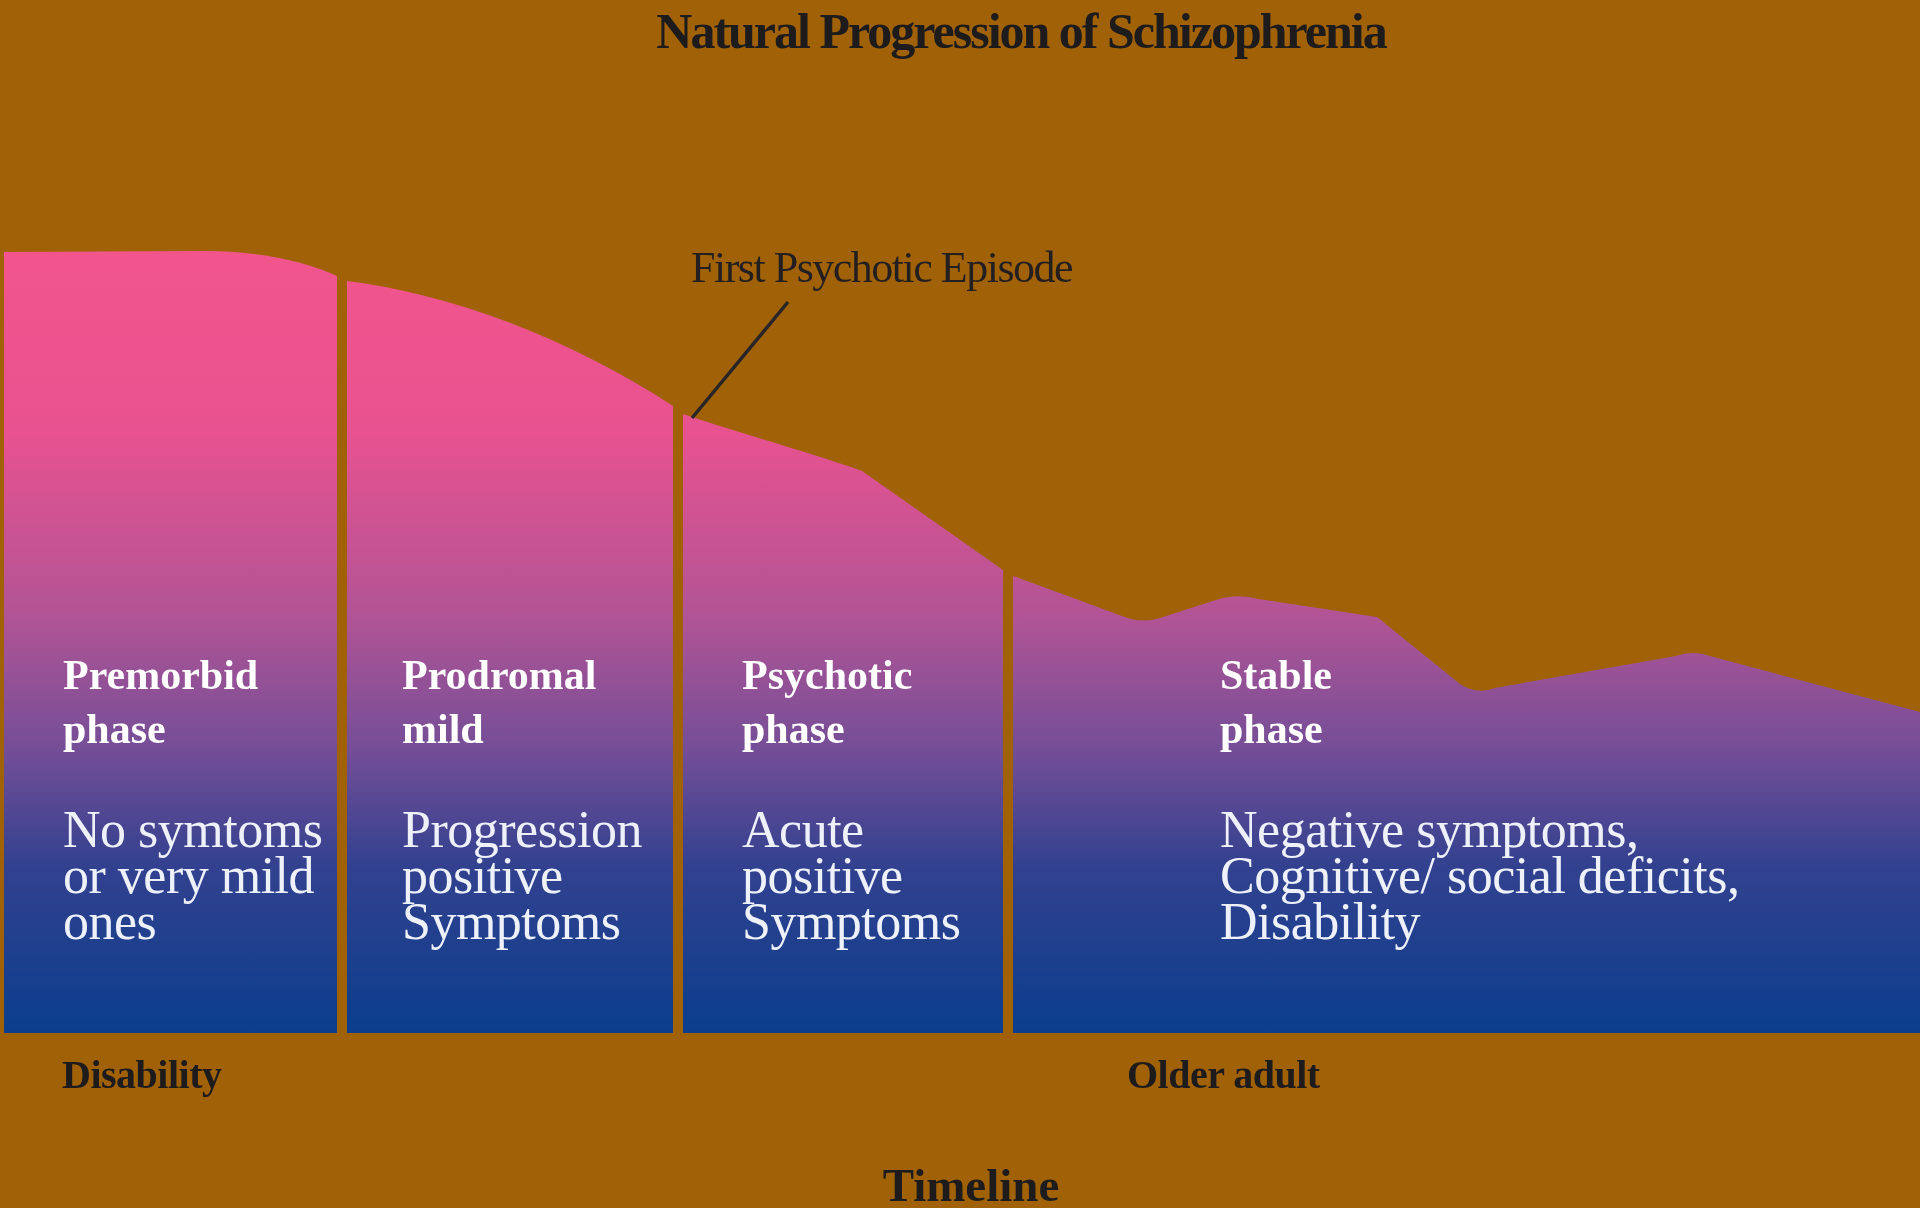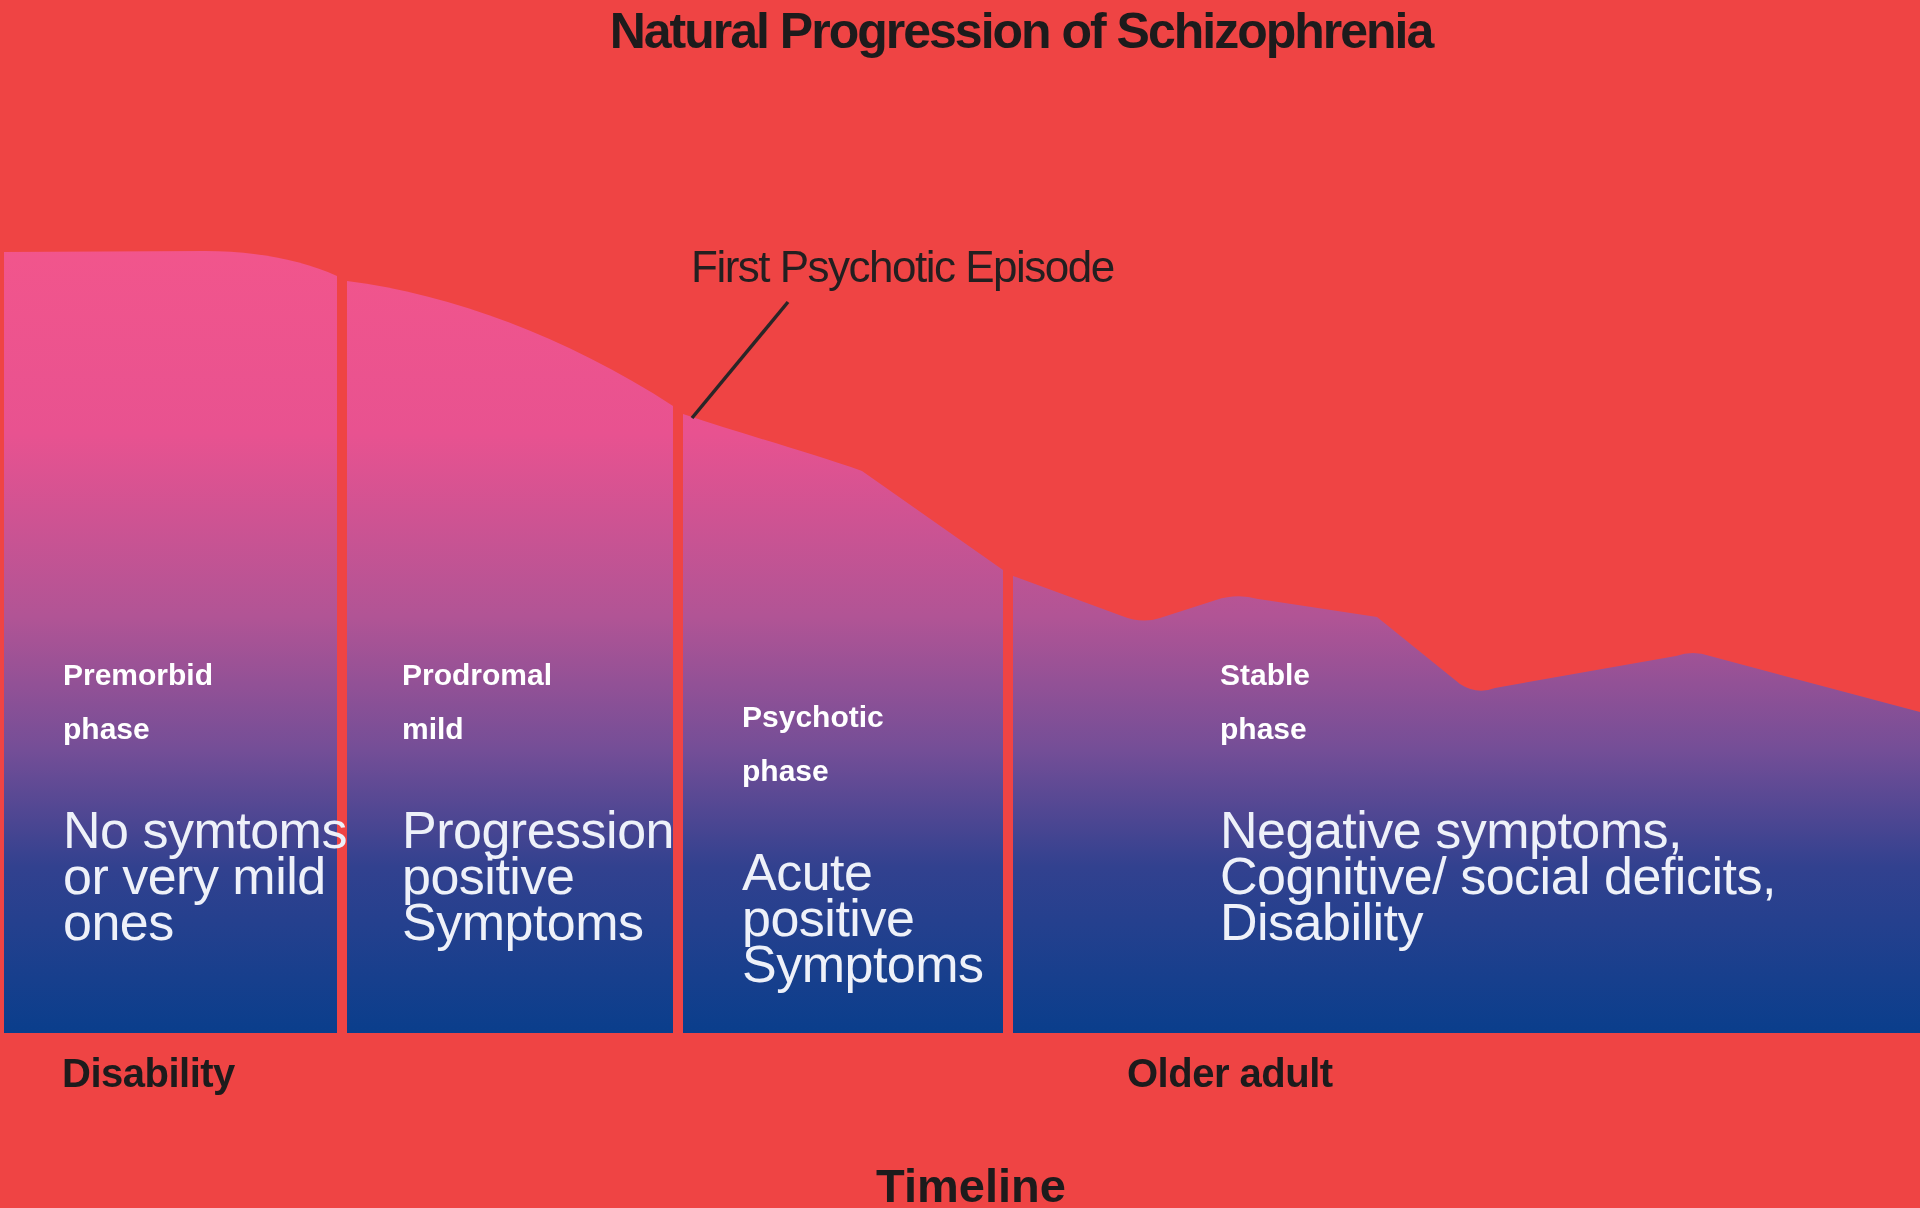--- a/index.html
+++ b/index.html
@@ -1,45 +1,45 @@
 <!DOCTYPE html>
 <html><head>
 <meta charset="utf-8">
 <style>
   html,body{margin:0;padding:0;background:#ffffff;}
   .stage{
     position:relative;
     width:1920px;height:1208px;
-    background:#ef4444;
+    background:#a16207;
     overflow:hidden;
-    font-family:Liberation Sans, sans-serif;
+    font-family:Liberation Serif, serif;
   }
   .stage svg{position:absolute;left:0;top:0;width:1920px;height:1208px;}
   .abs{position:absolute;}
   .page-title{
     top:2px;left:1021px;transform:translateX(-50%);
     font-size:50px;font-weight:700;letter-spacing:-2px;white-space:nowrap;
     color:#1d1b1c;margin:0;
   }
   .annot-label{
     top:242px;left:691px;
     font-size:44px;font-weight:400;letter-spacing:-1.5px;white-space:nowrap;
     color:#231f20;
   }
   .phase-name{
     top:648px;
-    font-size:30px;line-height:54px;font-weight:700;
+    font-size:42px;line-height:54px;font-weight:700;
     color:#ffffff;white-space:pre-line;
   }
   .phase-desc{
     top:807px;
     font-size:52px;line-height:46px;font-weight:400;letter-spacing:-0.5px;
     color:#eef1f9;white-space:pre-line;
   }
-  .p1{left:63px;} .p2{left:402px;} .p3{left:742px;margin-top:42px;} .p4{left:1220px;}
+  .p1{left:63px;} .p2{left:402px;} .p3{left:742px;} .p4{left:1220px;}
   .age-label{
     top:1051px;
     font-size:40px;font-weight:700;letter-spacing:-0.5px;white-space:nowrap;
     color:#1d1b1c;
   }
   .age1{left:62px;} .age2{left:372px;} .age3{left:1127px;}
   .timeline-label{
     top:1158px;left:971px;transform:translateX(-50%);
     font-size:47px;font-weight:700;white-space:nowrap;
     color:#1d1b1c;

